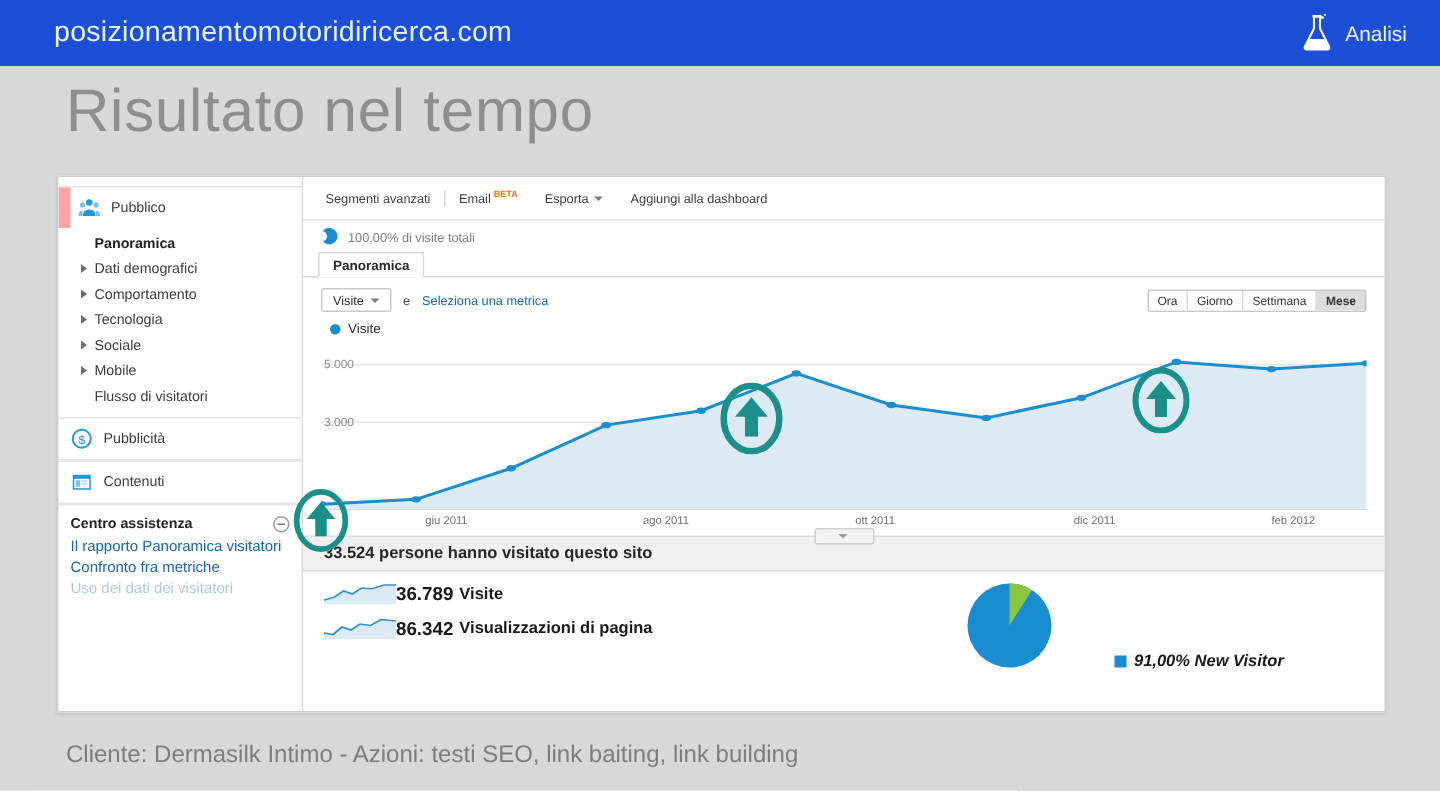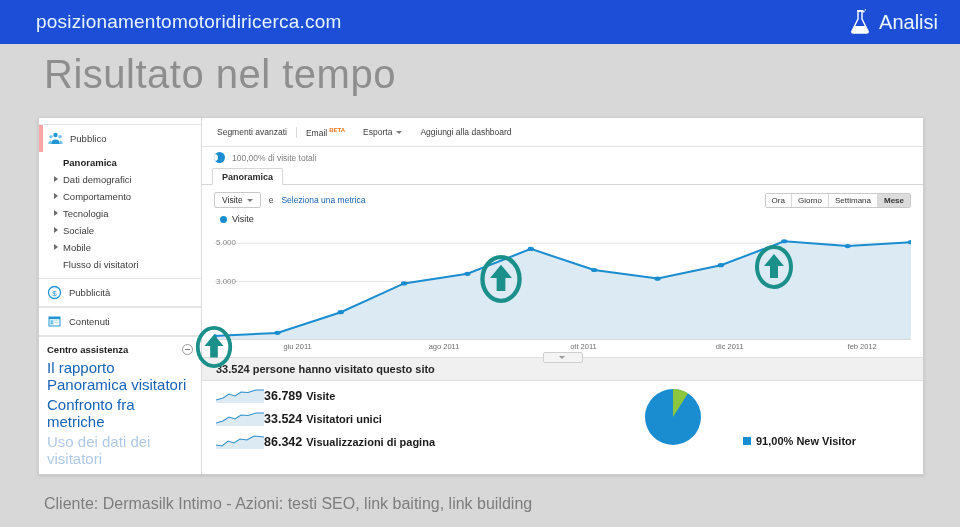--- a/index.html
+++ b/index.html
@@ -14,21 +14,21 @@
   #topbar{
     position:absolute;left:0;top:0;width:960px;height:44px;
     background:#1d4ed8;
     display:flex;align-items:center;justify-content:space-between;
   }
   #brand{
     color:#e8f4fd;font-size:19px;letter-spacing:.2px;
     margin-left:36px;font-weight:300;
   }
   #analisi-group{display:flex;align-items:center;margin-right:22px;gap:8px;}
-  #analisi-label{color:#eaf5fd;font-size:20px;font-weight:300;}
+  #analisi-label{color:#eaf5fd;font-size:14px;font-weight:300;}
   .flask-svg{display:block;}
   
   #page-title{
     position:absolute;left:44px;top:52px;
     font-size:40px;color:#8e8e8e;font-weight:300;letter-spacing:.5px;
   }
   
   #ga{
     position:absolute;left:38px;top:117px;width:884px;height:356px;
     background:#ffffff;border:1px solid #cfcfcf;overflow:hidden;
@@ -39,40 +39,40 @@
   #ga-side{
     width:162px;flex:0 0 162px;border-right:1px solid #dcdcdc;background:#fff;
     font-size:9.5px;color:#333;
   }
   .side-sep{height:1px;background:#e4e4e4;margin:0;}
   .side-top-pad{height:6px;}
   .side-main{
     display:flex;align-items:center;gap:7px;
     padding:6px 8px;position:relative;
   }
-  .side-main.active{border-left:4px solid #fca5a5;padding-left:5px;}
+  .side-main.active{border-left:8px solid #fca5a5;padding-left:5px;}
   .side-main .ico{width:15px;height:15px;flex:0 0 15px;display:block;}
   .side-main .lbl{font-size:9.5px;color:#3b3b3b;}
   .sub-list{padding:2px 0 5px 0;}
   .sub-item{
     padding:3px 0 3px 24px;font-size:9.5px;color:#3b3b3b;position:relative;
   }
   .sub-item.bold{font-weight:bold;color:#222;}
   .sub-item .tri{
     position:absolute;left:15px;top:5px;
     width:0;height:0;border-left:4px solid #6c6c6c;
     border-top:3px solid transparent;border-bottom:3px solid transparent;
   }
   #help-box{padding:7px 8px 3px 8px;}
   #help-head{
     display:flex;align-items:center;justify-content:space-between;
     font-weight:bold;font-size:9.5px;color:#222;margin-bottom:4px;
   }
   .help-link{
-    display:block;color:#1763b6;font-size:15px;margin:3px 0;text-decoration:none;
+    display:block;color:#1763b6;font-size:10px;margin:3px 0;text-decoration:none;
   }
   .help-link.faded{opacity:.35;}
   .minus-box{
     width:9px;height:9px;border:1px solid #9a9a9a;border-radius:50%;
     position:relative;
   }
   .minus-box:before{
     content:"";position:absolute;left:1.5px;top:3.5px;width:5px;height:1px;background:#7a7a7a;
   }
   
@@ -163,21 +163,21 @@
     margin-top:4px;
   }
   #metrics-area{display:flex;flex:1;min-height:0;}
   #metrics-list{padding:7px 0 0 14px;flex:1;}
   .mrow{display:flex;align-items:center;gap:0;margin-bottom:8px;}
   .spark{width:48px;height:15px;display:block;flex:0 0 48px;}
   .mnum{font-size:12.5px;font-weight:bold;color:#1a1a1a;}
   .mname{font-size:11px;font-weight:bold;color:#1a1a1a;margin-left:4px;}
   #pie-area{
     width:310px;flex:0 0 310px;display:flex;align-items:flex-start;
-    padding-top:6px;gap:10px;position:relative;
+    padding-top:6px;gap:10px;position:relative;font-style:italic;
   }
   #pie-svg{display:block;}
   #pie-legend{padding-top:48px;display:flex;align-items:center;gap:5px;}
   .sq{width:8px;height:8px;background:#1a8cd0;display:block;}
   #pie-legend-text{font-size:11px;font-weight:bold;color:#1a1a1a;}
   
   .up-arrow{position:absolute;display:block;}
   
   #footer{
     position:absolute;left:44px;bottom:14px;
@@ -382,28 +382,20 @@
         <div class="mrow">
           <svg class="spark" viewBox="0 0 48 15">
             <path d="M0 12 L7 10 L13 6 L19 8 L25 4 L32 4.5 L40 2 L48 2 L48 15 L0 15 Z" fill="#dceaf4"></path>
             <path d="M0 12 L7 10 L13 6 L19 8 L25 4 L32 4.5 L40 2 L48 2" fill="none" stroke="#2f90c9" stroke-width="1.1"></path>
           </svg>
           <span class="mnum">36.789</span>
           <span class="mname">Visite</span>
         </div>
         <div class="mrow">
           <svg class="spark" viewBox="0 0 48 15">
-            <path d="M0 12 L7 10 L13 6 L19 8 L25 4 L32 4.5 L40 2 L48 2 L48 15 L0 15 Z" fill="#dceaf4"></path>
-            <path d="M0 12 L7 10 L13 6 L19 8 L25 4 L32 4.5 L40 2 L48 2" fill="none" stroke="#2f90c9" stroke-width="1.1"></path>
-          </svg>
-          <span class="mnum">33.524</span>
-          <span class="mname">Visitatori unici</span>
-        </div>
-        <div class="mrow">
-          <svg class="spark" viewBox="0 0 48 15">
             <path d="M0 11 L6 12 L12 7 L18 9 L24 5 L31 6 L38 2 L48 3 L48 15 L0 15 Z" fill="#dceaf4"></path>
             <path d="M0 11 L6 12 L12 7 L18 9 L24 5 L31 6 L38 2 L48 3" fill="none" stroke="#2f90c9" stroke-width="1.1"></path>
           </svg>
           <span class="mnum">86.342</span>
           <span class="mname">Visualizzazioni di pagina</span>
         </div>
       </div>
 
       <div id="pie-area">
         <svg id="pie-svg" width="120" height="60" viewBox="0 0 120 120">

